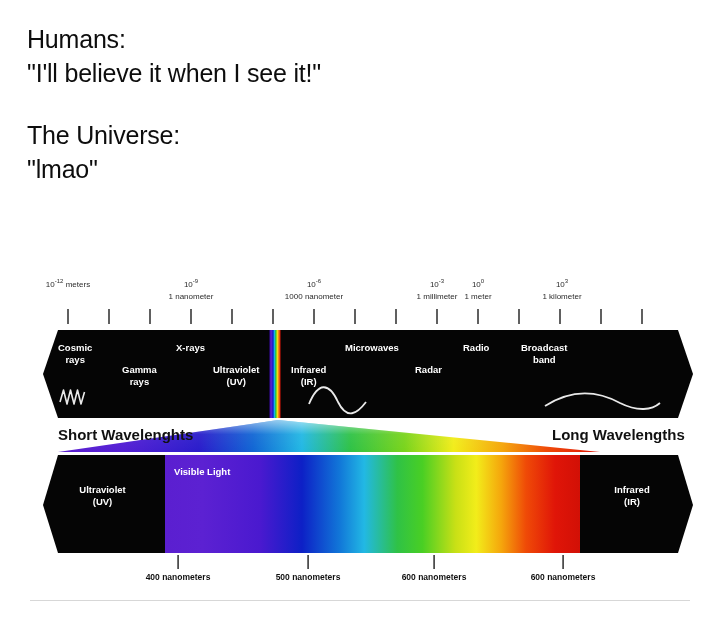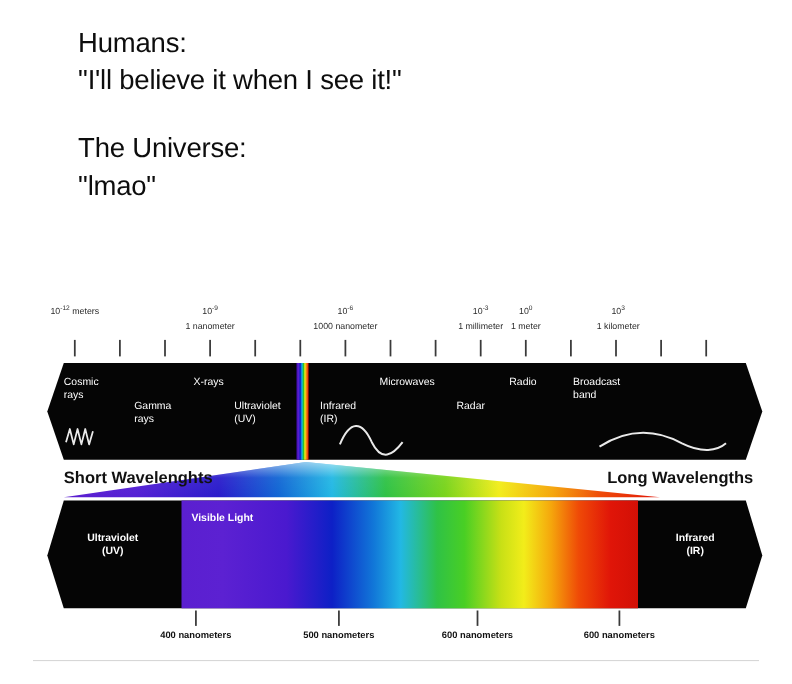--- a/index.html
+++ b/index.html
@@ -22,21 +22,20 @@
     top: 22px;
     width: 660px;
   }
   .caption-line {
     font-family: "Liberation Sans", sans-serif;
     font-size: 25px;
     line-height: 34px;
     color: #0d0d0d;
     letter-spacing: -0.2px;
     white-space: pre;
-    margin-left: 44px;
   }
   .caption-gap { height: 28px; }
 
   
   #spectrum-figure {
     position: absolute;
     left: 0;
     top: 262px;
     width: 720px;
     height: 360px;
@@ -70,25 +69,25 @@
     white-space: nowrap;
     transform: translateX(-50%);
     font-family: "Liberation Sans", sans-serif;
   }
 
   
   .band-label {
     position: absolute;
     color: #ffffff;
     font-size: 9.5px;
-    font-weight: normal;
+    font-weight: bold;
     line-height: 12px;
     white-space: pre-line;
     font-family: "Liberation Sans", sans-serif;
-    text-align: left;
+    text-align: center;
   }
   .edge-label {
     position: absolute;
     color: #111111;
     font-size: 15px;
     font-weight: bold;
     white-space: nowrap;
     font-family: "Liberation Sans", sans-serif;
   }
   .visible-label {

